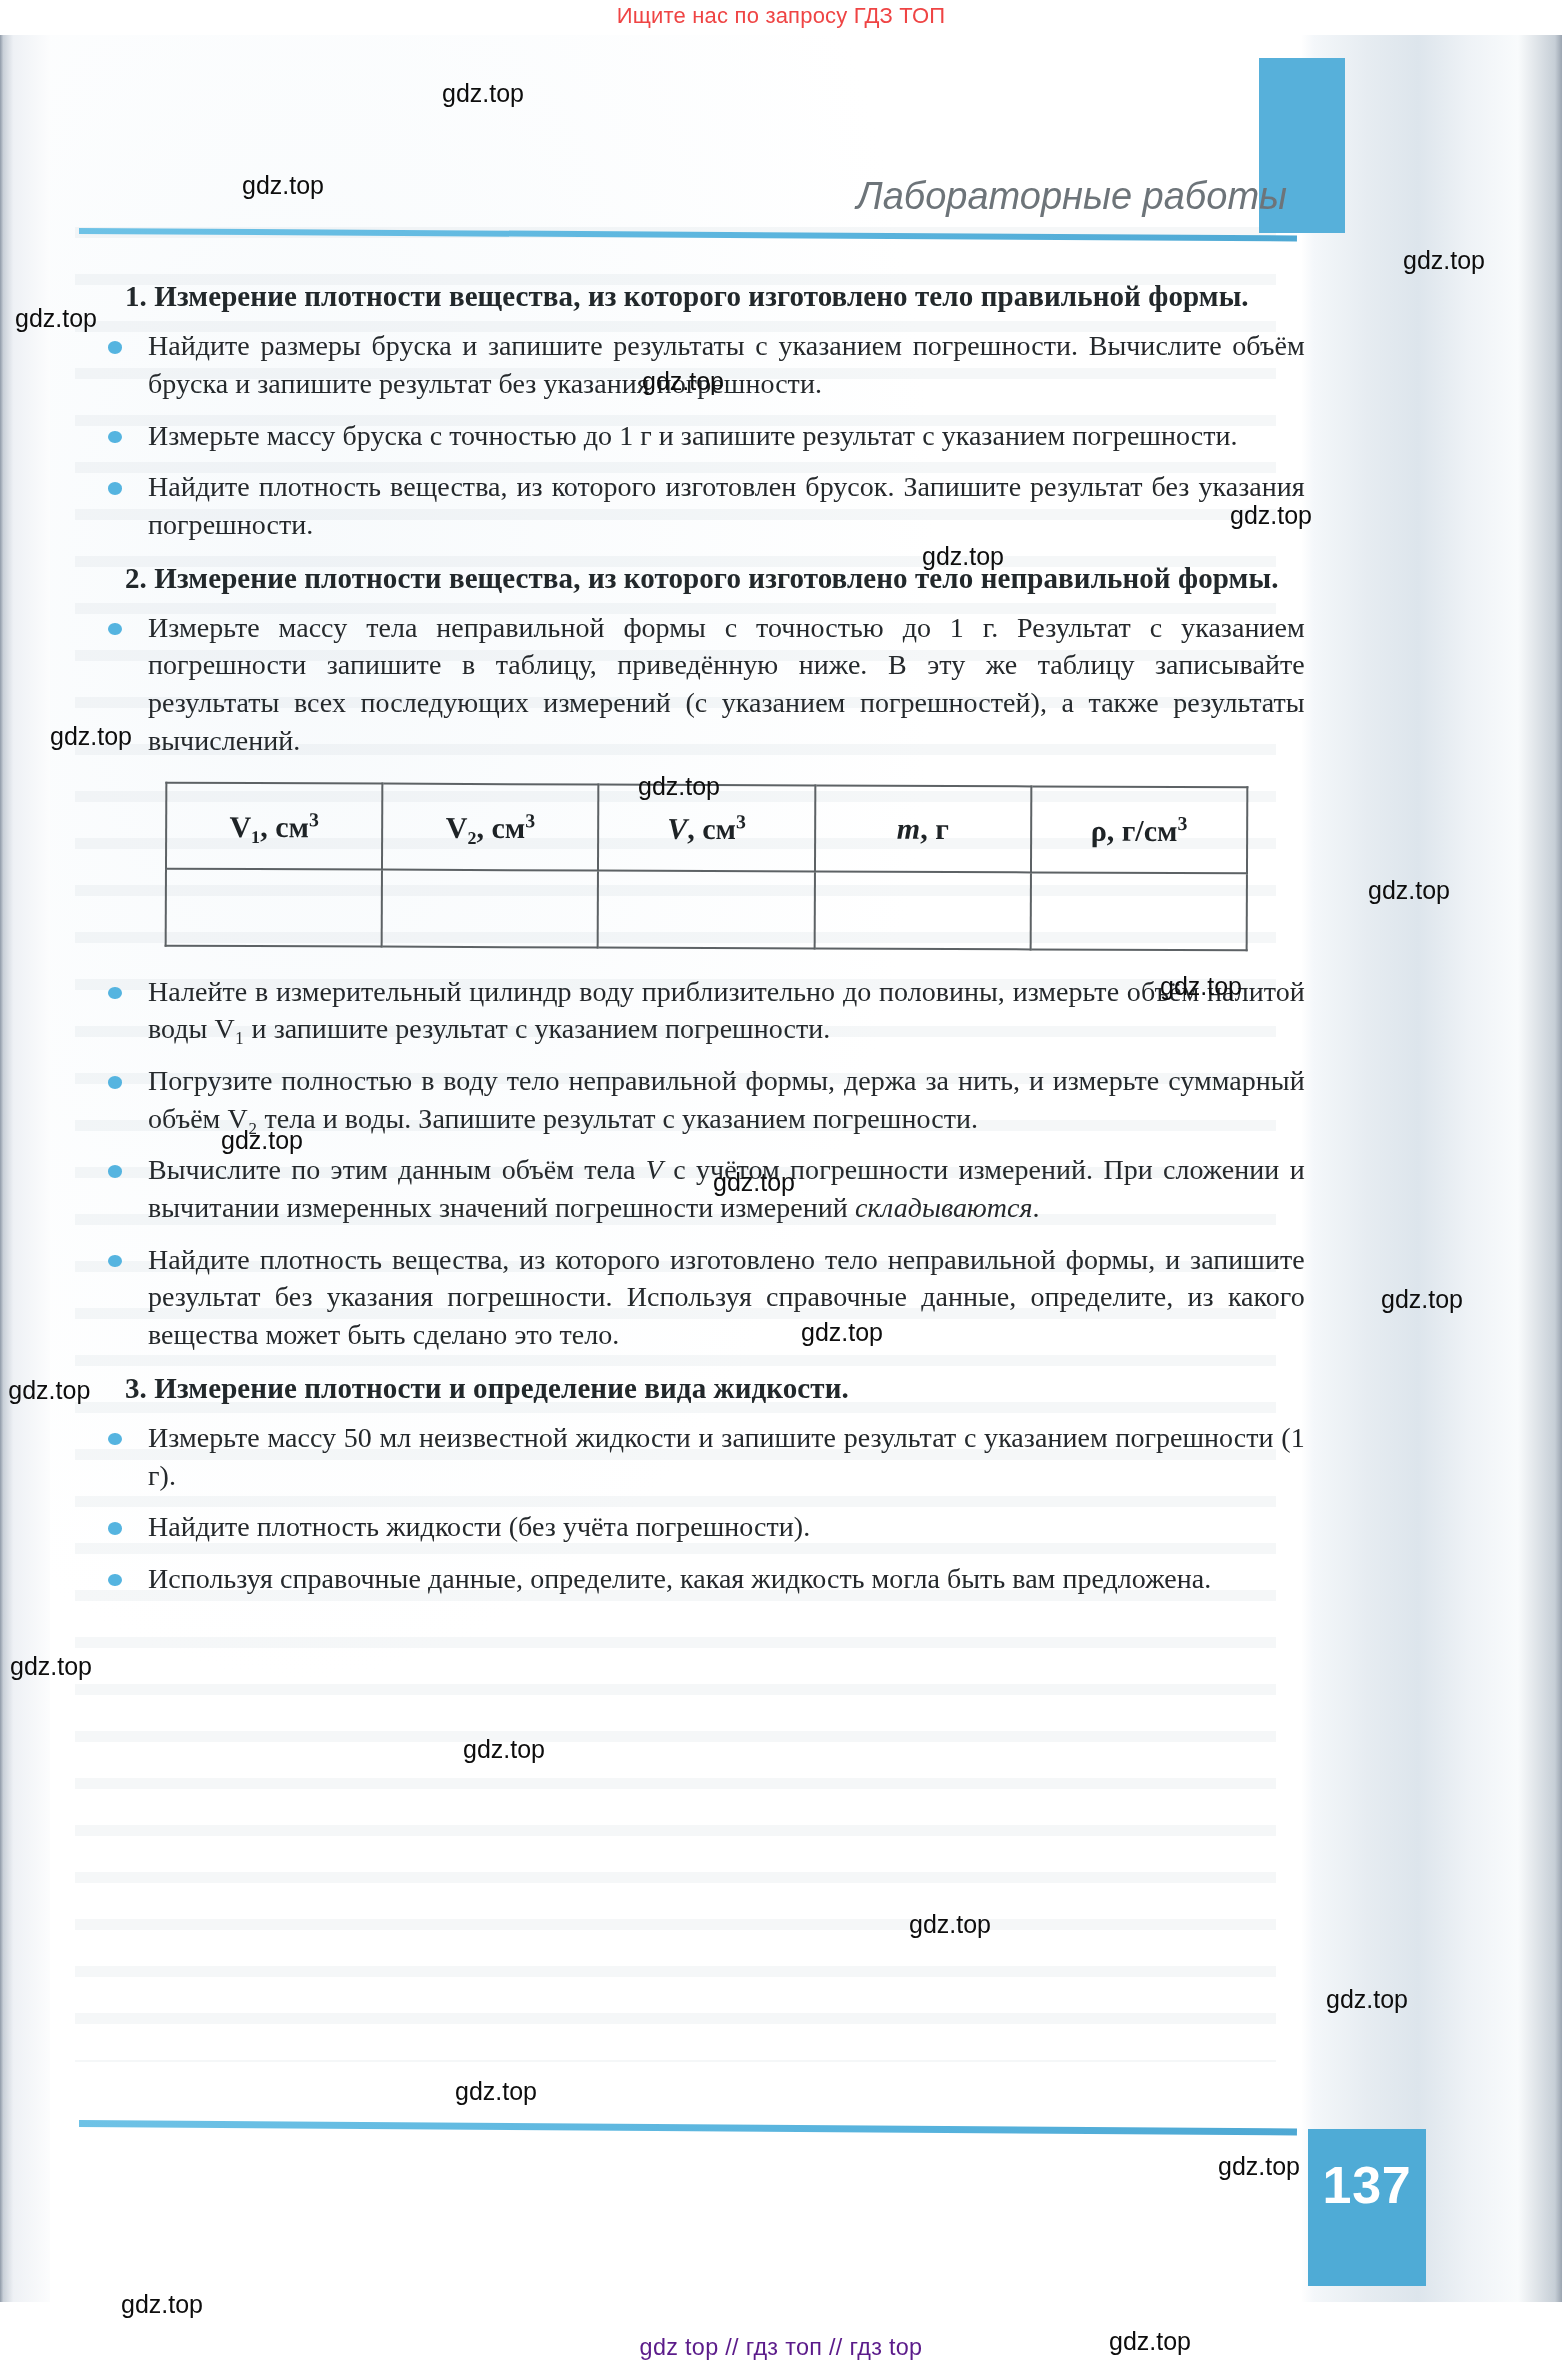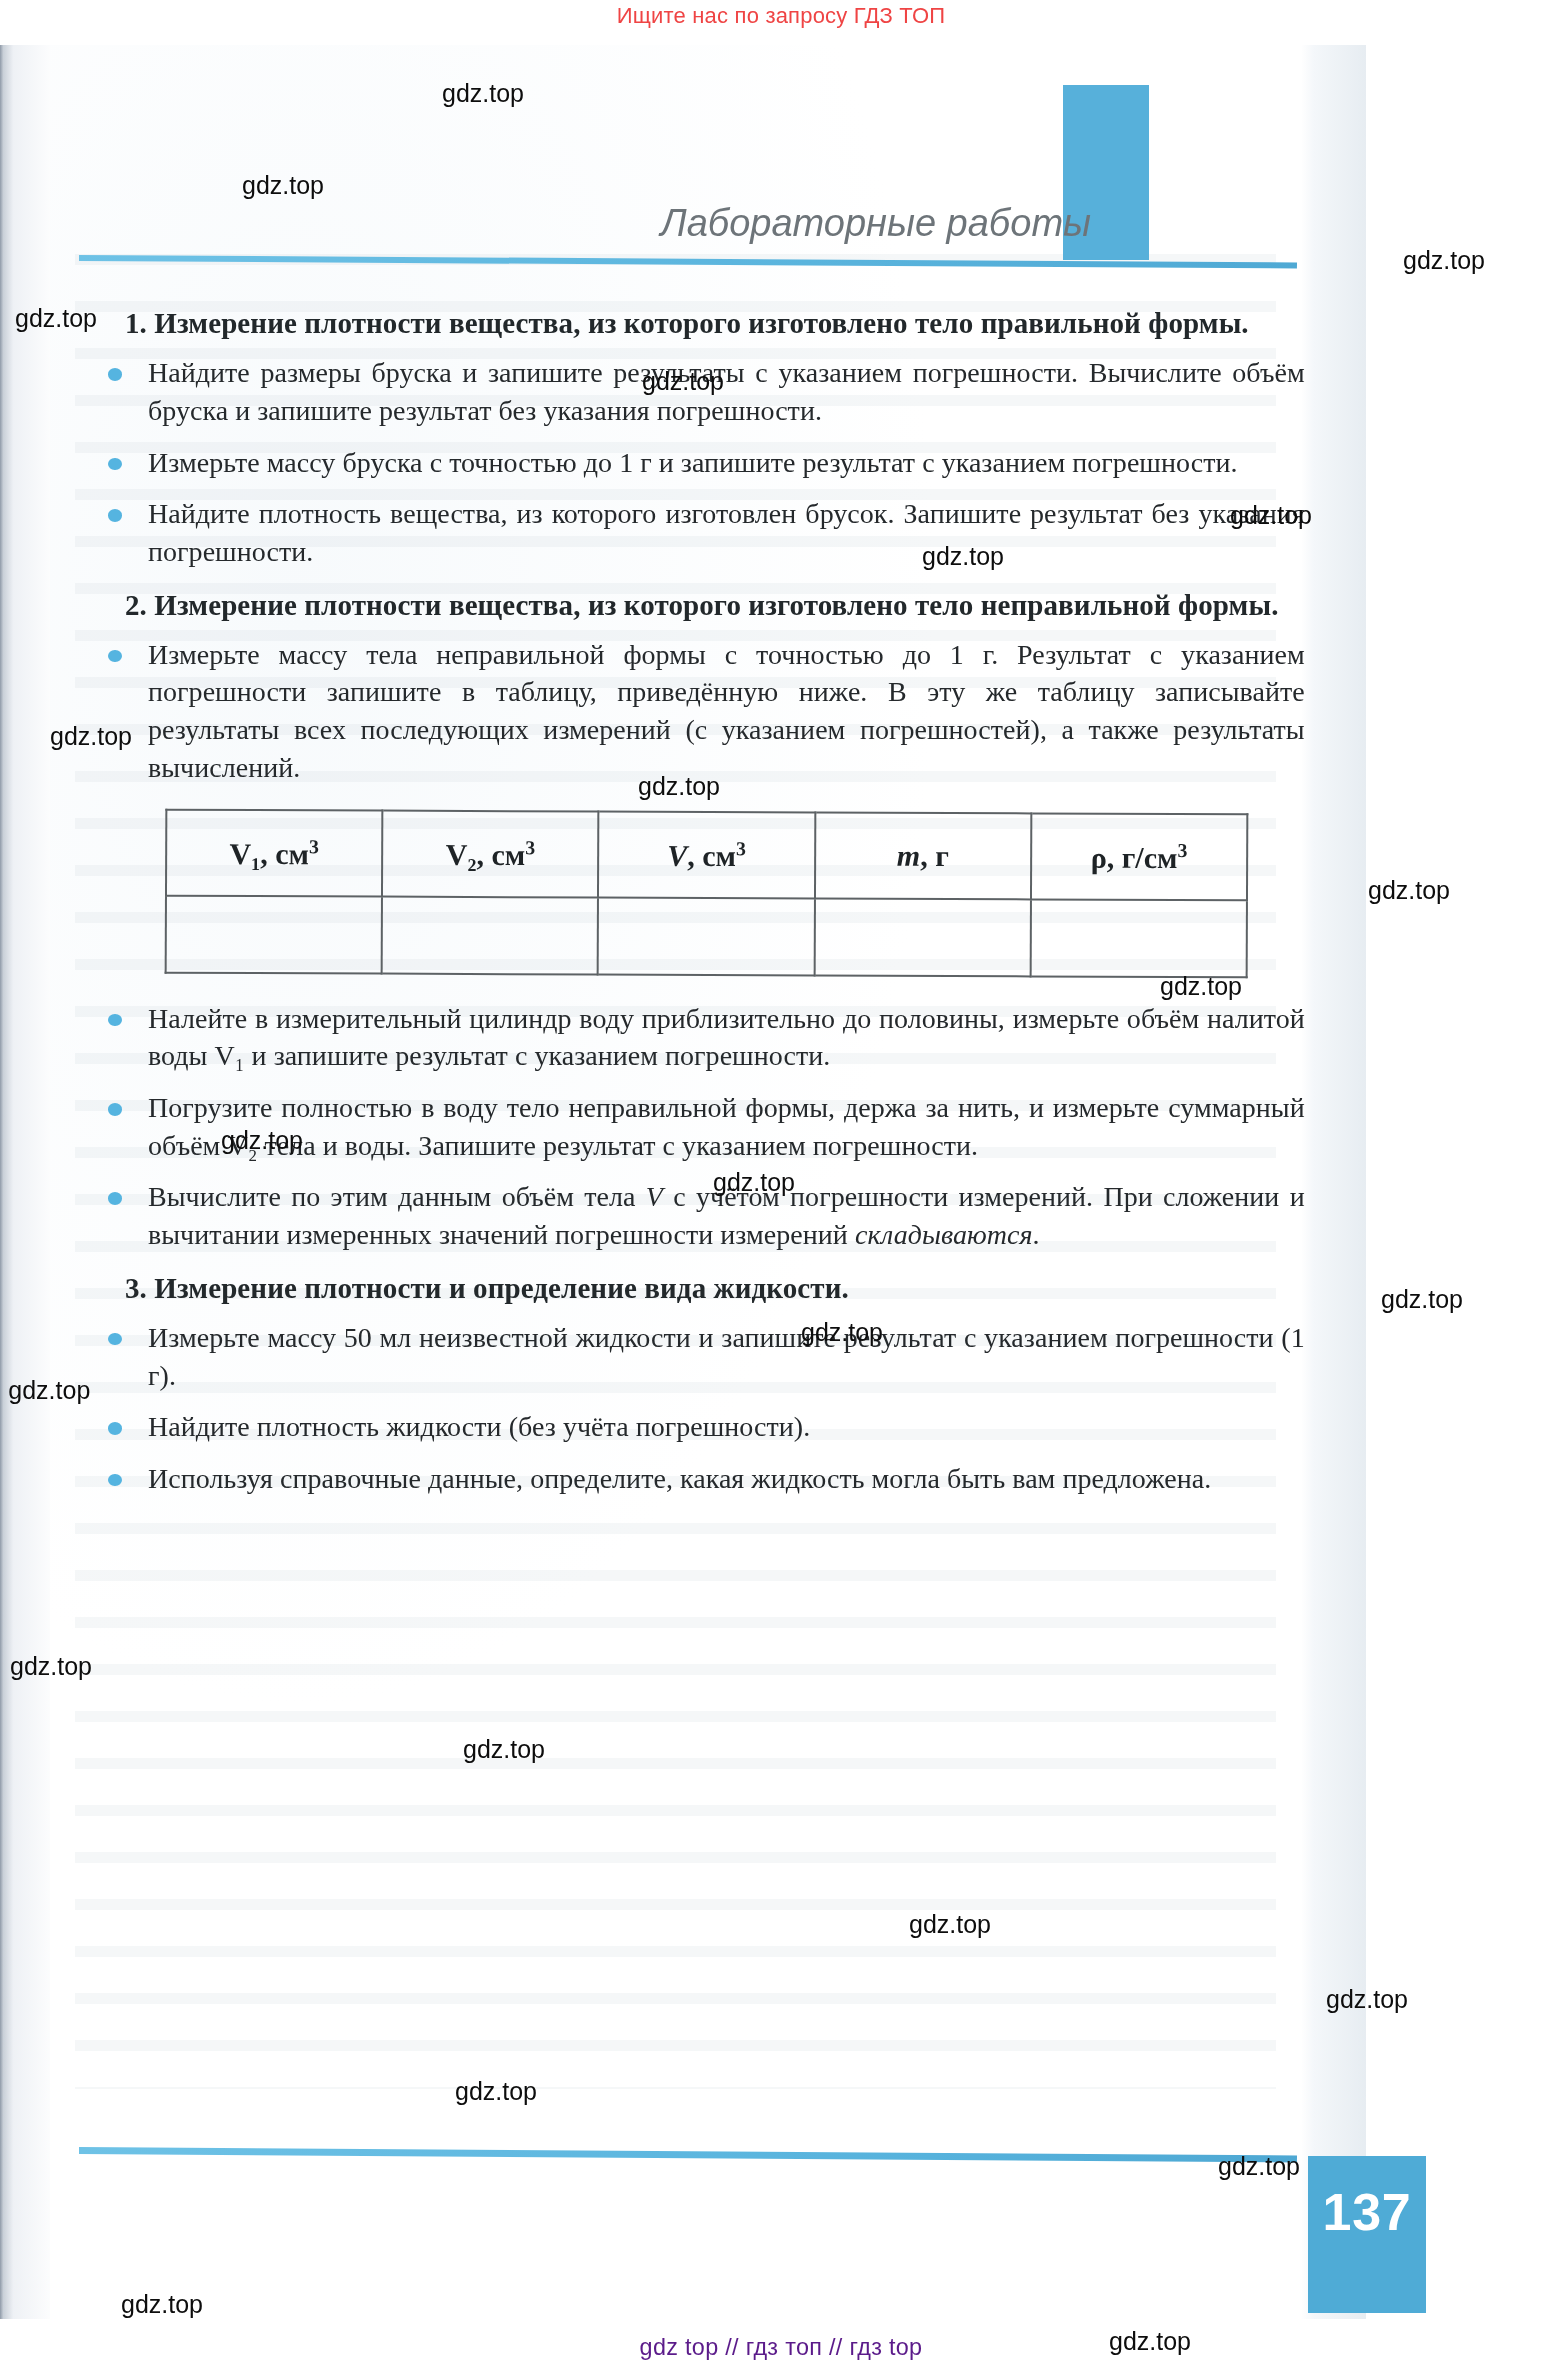--- a/index.html
+++ b/index.html
@@ -35,23 +35,23 @@
     font-family: "Liberation Sans", sans-serif;
     font-size: 22px;
     color: #ef4444;
     letter-spacing: 0.2px;
     white-space: nowrap;
   }
 
   
   .book {
     position: absolute;
-    top: 45px;
+    top: 18px;
     left: 0;
-    width: 1366px;
+    width: 1562px;
     height: 2284px;
     background:
       linear-gradient(90deg,
         #8f9aa8 0px, #c9d0d8 3.3px, #eef1f5 13.3px,
         #ffffff 58px, #ffffff 1301px,
         #f4f7fa 1314px, #e6ecf1 1368px, #dde5ec 1418px,
         #eef2f6 1468px, #f9fbfc 1518px, #c6ced6 1555px, #9aa4b0 1562px);
   }
   .page-surface {
     position: absolute;
@@ -306,20 +306,21 @@
               <td></td>
             </tr>
           </tbody>
         </table>
       </div>
 
       <ul class="bullets">
         <li>Налейте в измерительный цилиндр воду приблизительно до половины, измерьте объём налитой воды V₁ и запишите результат с указанием погрешности.</li>
         <li>Погрузите полностью в воду тело неправильной формы, держа за нить, и измерьте суммарный объём V₂ тела и воды. Запишите результат с указанием погрешности.</li>
         <li>Вычислите по этим данным объём тела <var>V</var> с учётом погрешности измерений. При сложении и вычитании измеренных значений погрешности измерений <i>складываются</i>.</li>
+        <li>Найдите плотность вещества, из которого изготовлено тело неправильной формы, и запишите результат без указания погрешности. Используя справочные данные, определите, из какого вещества может быть сделано это тело.</li>
       </ul>
 
       <p class="numbered">3. Измерение плотности и определение вида жидкости.</p>
 
       <ul class="bullets">
         <li>Измерьте массу 50 мл неизвестной жидкости и запишите результат с указанием погрешности (1 г).</li>
         <li>Найдите плотность жидкости (без учёта погрешности).</li>
         <li>Используя справочные данные, определите, какая жидкость могла быть вам предложена.</li>
       </ul>
 

